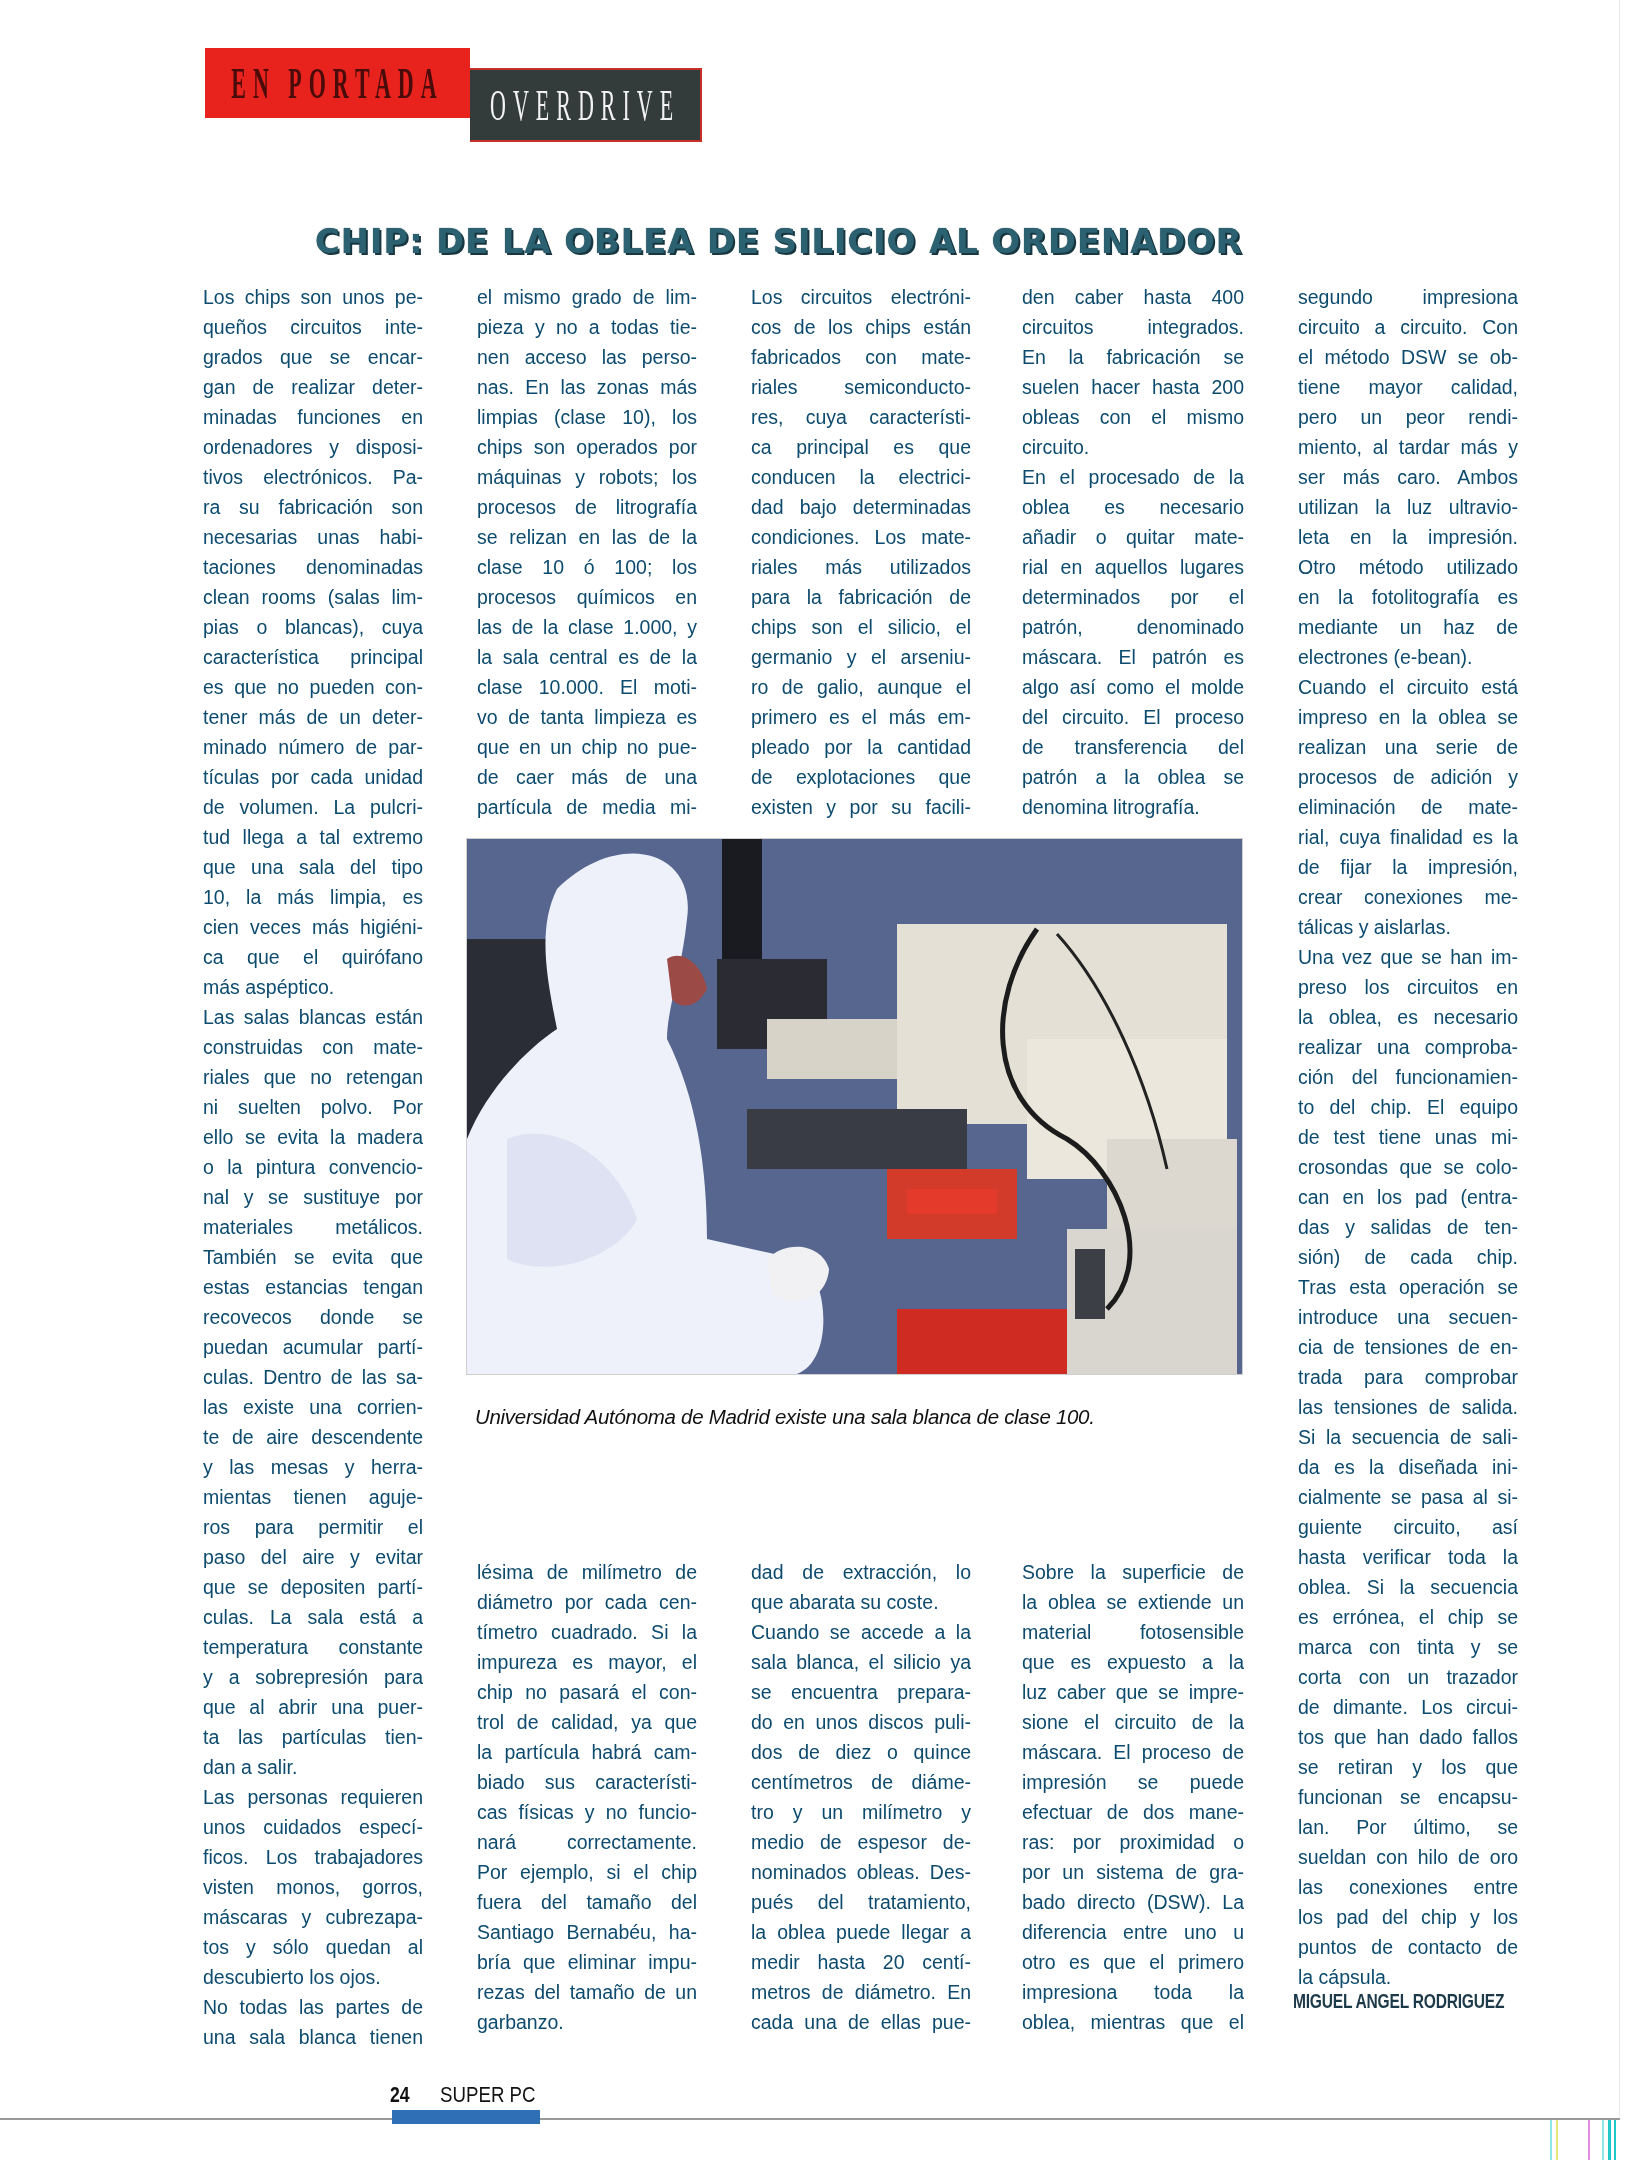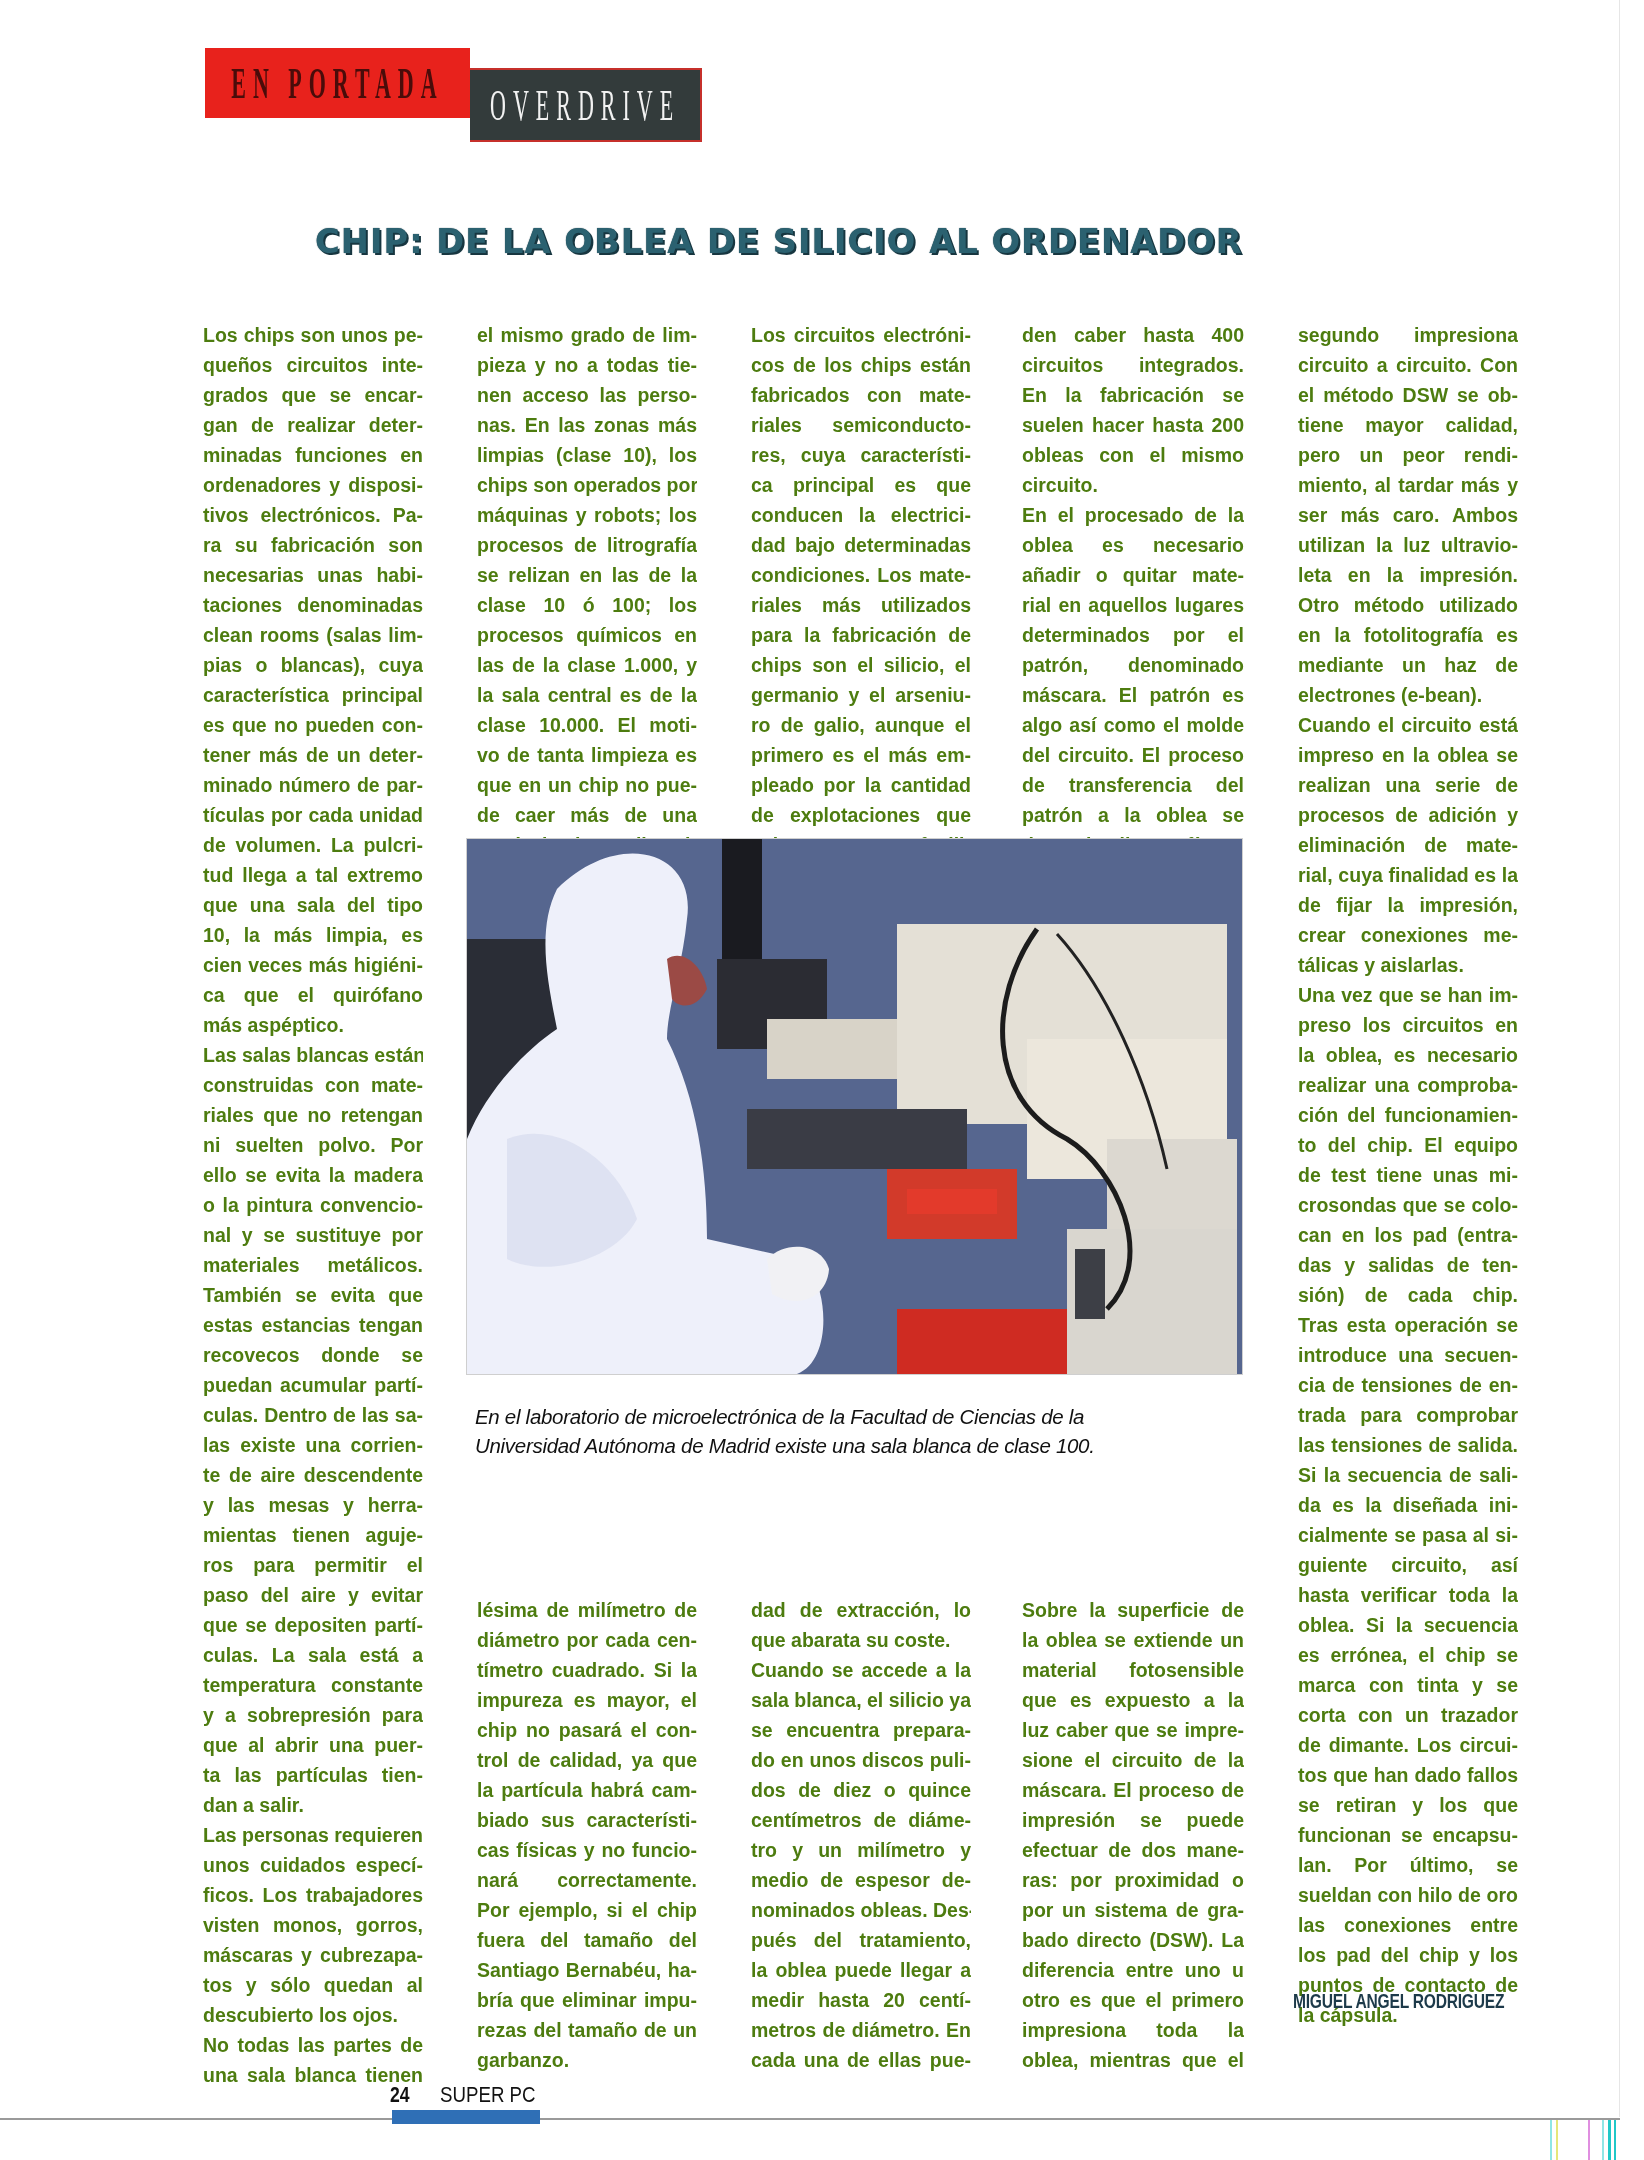--- a/index.html
+++ b/index.html
@@ -37,24 +37,24 @@
 
   .headline {
     position: absolute; left: 315px; top: 222px; width: 1100px;
     font-family: "DejaVu Sans", sans-serif; font-weight: bold;
     font-size: 33px; letter-spacing: 1px; color: #2b6170;
     text-shadow: 2px 2px 0 #173640, 0 0 1px #173640;
     white-space: nowrap; transform: scaleX(1.02); transform-origin: left;
   }
 
   .col {
-    position: absolute; color: #4d7c0f;
+    position: absolute; color: #0c4a6e;
     font-family: "Liberation Sans Narrow", "Liberation Sans", sans-serif;
-    font-weight: bold; font-size: 19.5px; line-height: 30px;
-    text-align: justify; hyphens: manual; margin-top: 38px;
+    font-weight: normal; font-size: 19.5px; line-height: 30px;
+    text-align: justify; hyphens: manual;
   }
   .col .line { display: block; white-space: nowrap; text-align-last: justify; text-align: justify; overflow: hidden; }
   .col .line.last { text-align-last: left; }
 
   .photo {
     position: absolute; left: 466px; top: 838px; width: 775px; height: 535px;
     overflow: hidden; border: 1px solid #cfcfcf;
     background: linear-gradient(180deg, #5a6d97 0%, #4b5a85 35%, #2c3346 60%, #2e3040 100%);
   }
   .caption {
@@ -304,21 +304,20 @@
     <path d="M590 95 C 640 150, 680 240, 700 330" stroke="#222" stroke-width="3" fill="none"></path>
 
     <path d="M90 50 C 150 -10, 230 10, 220 80 C 215 130, 200 170, 200 200 C 230 260, 240 330, 240 400 L 330 420 C 360 430, 370 520, 330 535 L 0 535 L 0 300 C 20 250, 60 210, 90 190 C 80 140, 70 90, 90 50 Z" fill="#eef0fa"></path>
     <path d="M200 120 C 215 110, 235 125, 240 150 C 230 170, 212 170, 205 160 Z" fill="#9b4a45"></path>
     <path d="M40 300 C 90 280, 150 320, 170 380 C 150 420, 80 440, 40 420 Z" fill="#d7dbee" opacity="0.7"></path>
     <path d="M300 420 C 320 400, 355 405, 362 430 C 360 460, 330 470, 305 455 Z" fill="#f1f1f4"></path>
   </svg>
 </div>
 
 <div class="caption">
-  <span>En el laboratorio de microelectrónica de la Facultad de Ciencias de la</span>
   <span>Universidad Autónoma de Madrid existe una sala blanca de clase 100.</span>
 </div>
 
 <div class="col" id="col-b0" style="left:477px;top:1557px;width:220px;">
     <span class="line">lésima de milímetro de</span>
     <span class="line">diámetro por cada cen-</span>
     <span class="line">tímetro cuadrado. Si la</span>
     <span class="line">impureza es mayor, el</span>
     <span class="line">chip no pasará el con-</span>
     <span class="line">trol de calidad, ya que</span>

